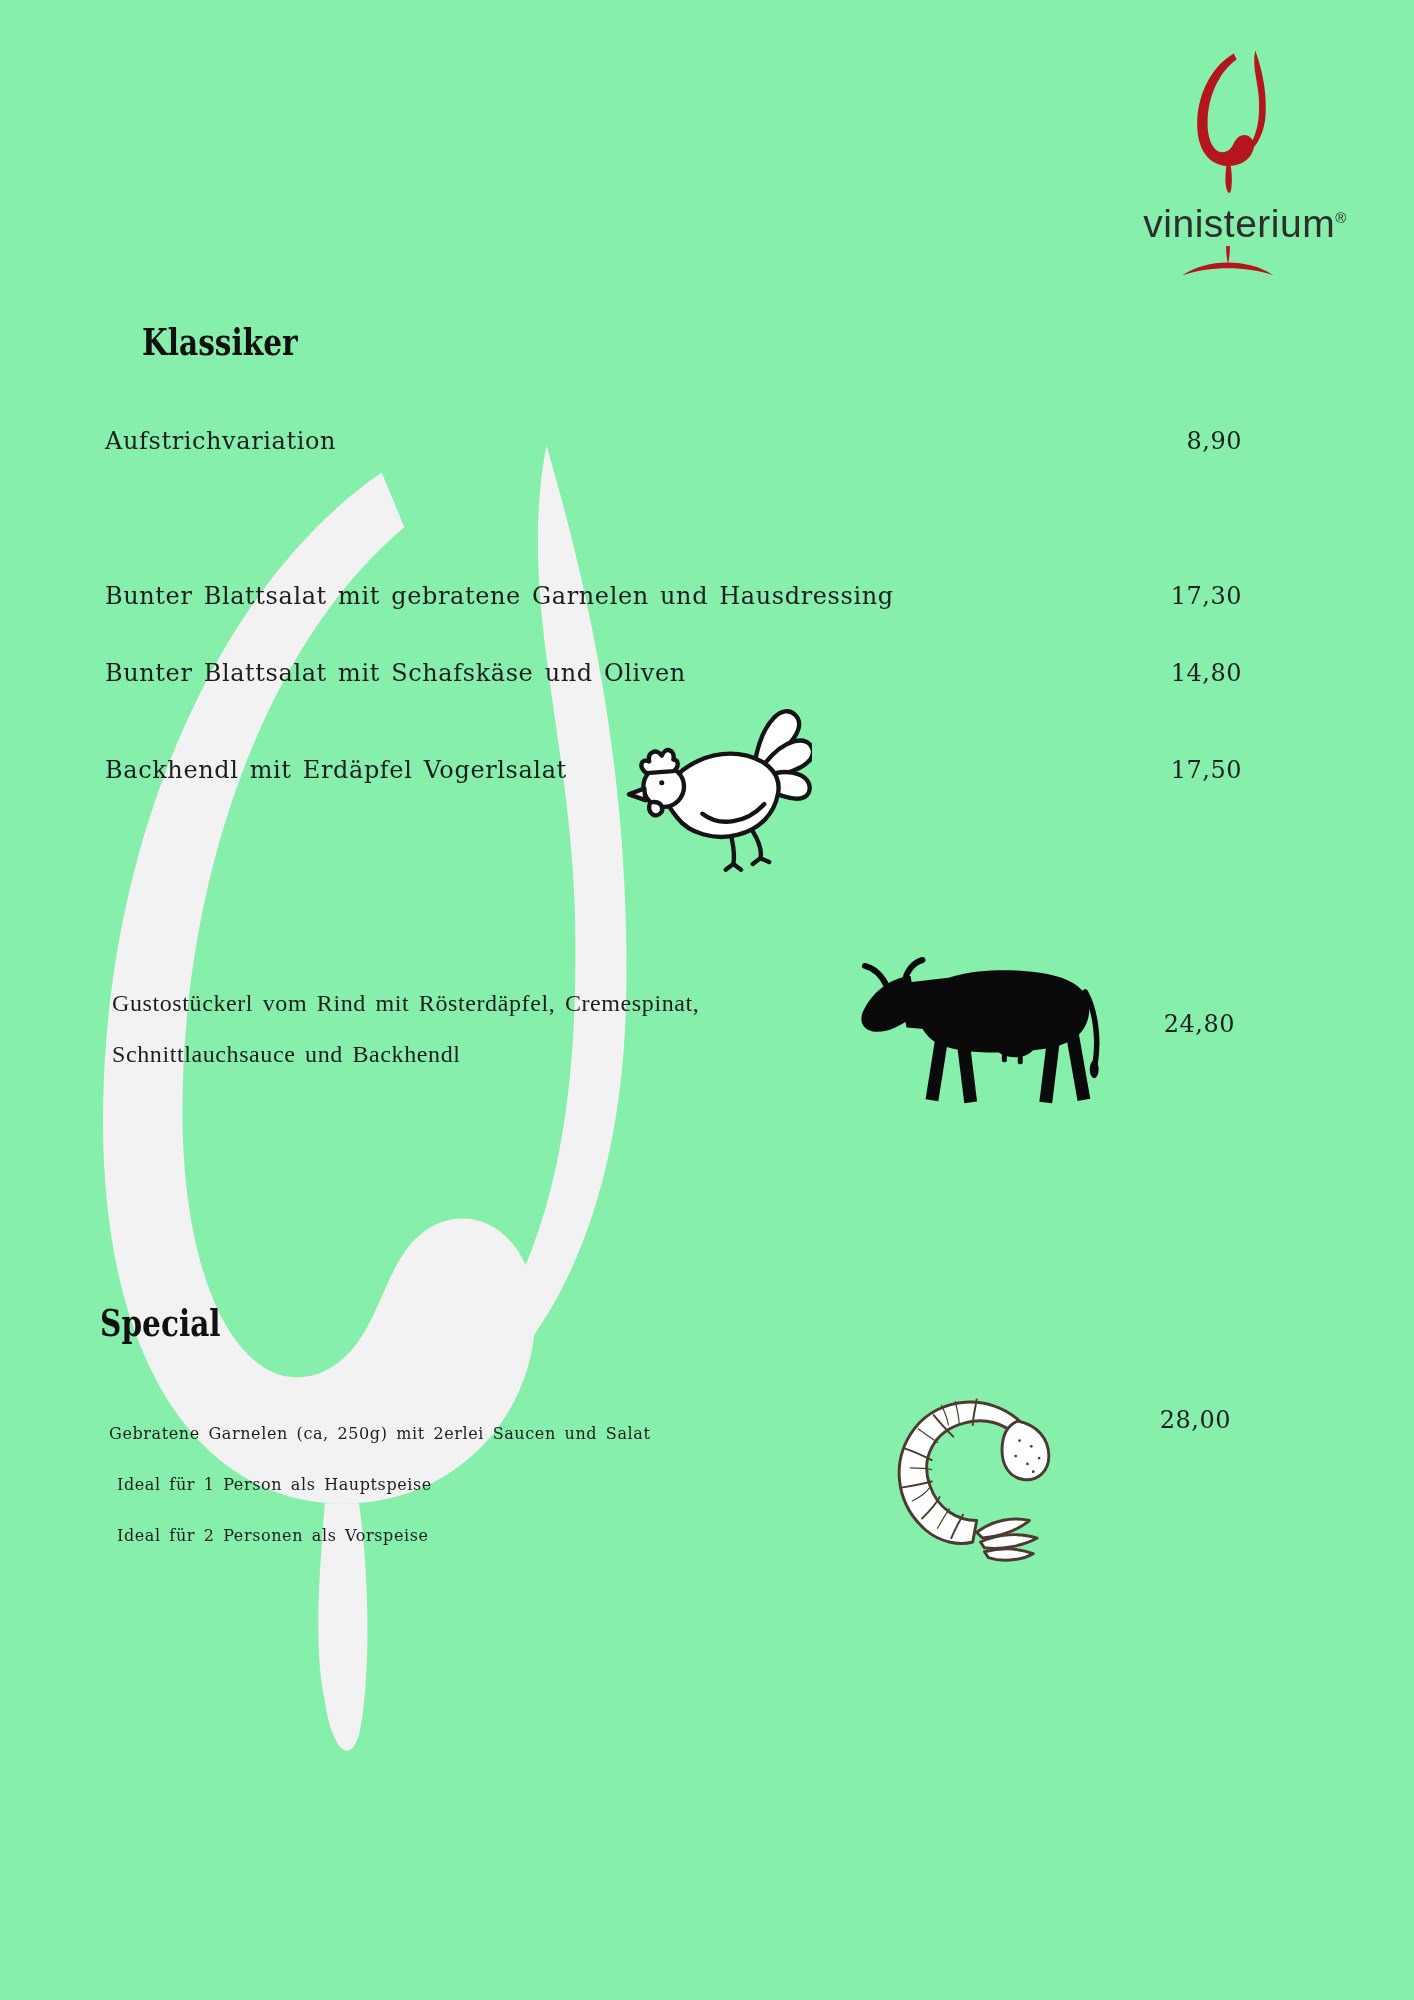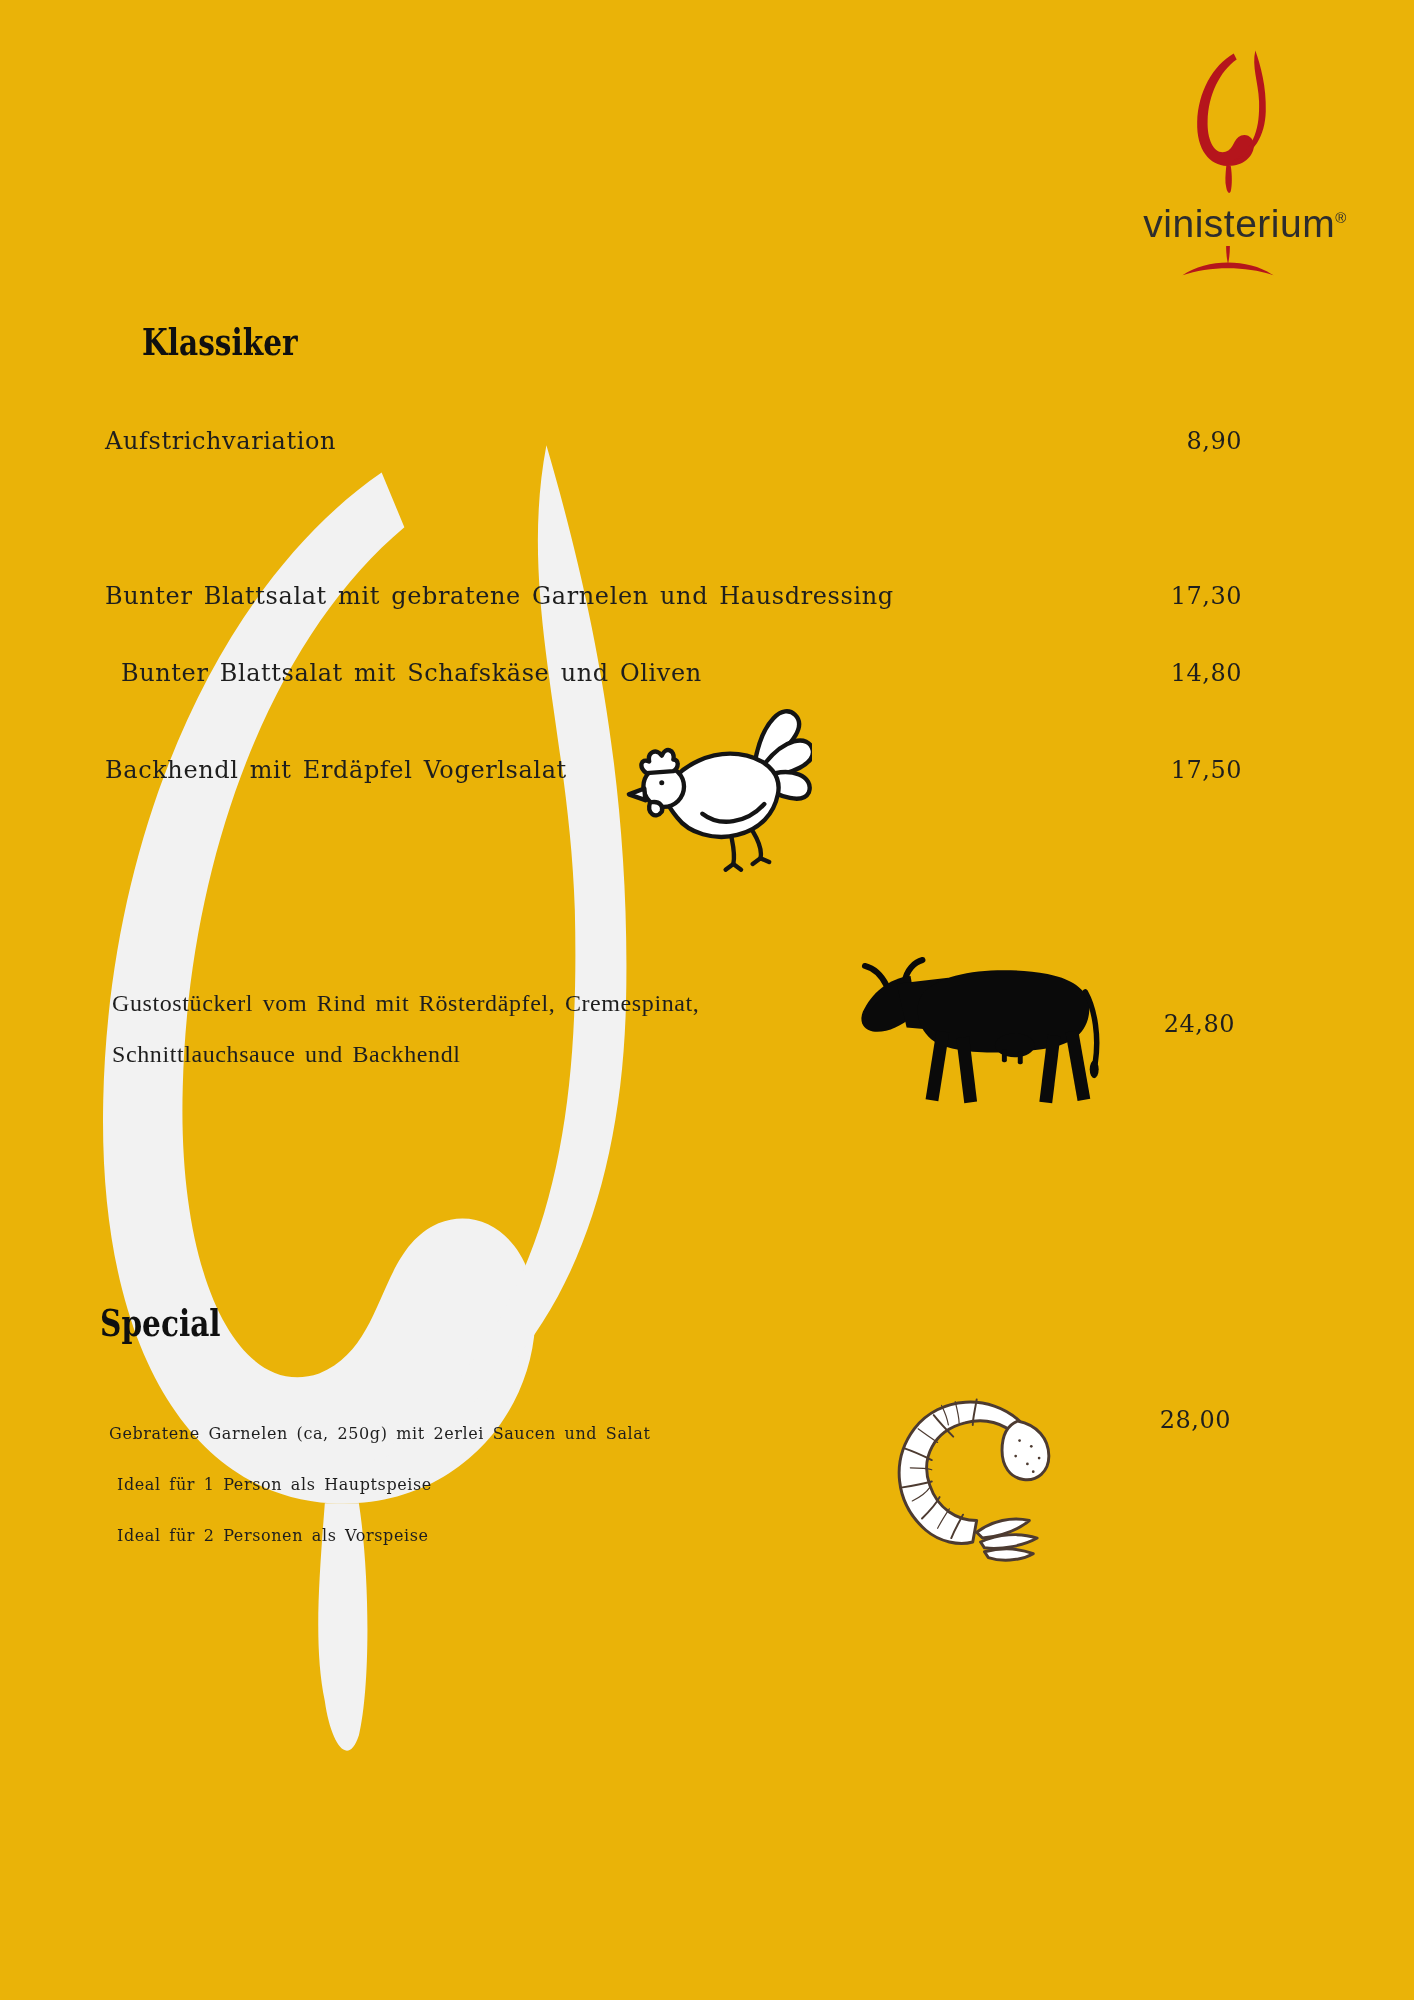--- a/index.html
+++ b/index.html
@@ -1,20 +1,20 @@
 <!DOCTYPE html>
 <html><head>
 <meta charset="utf-8">
 <style>
   html,body{margin:0;padding:0;background:#e9e9e9;}
   .page{
     position:relative;
     width:1414px;height:2000px;
     margin:0 auto;
-    background:#eab308;
+    background:#86efac;
     overflow:hidden;
     font-family:"DejaVu Serif","Liberation Serif",serif;
     color:#1e1e1e;
   }
   
   .watermark{position:absolute;left:18px;top:418px;width:625px;height:1365px;}
   
   .logo{position:absolute;left:1120px;top:46px;width:260px;height:240px;}
   .logo .glass{position:absolute;left:66px;top:0px;width:82px;height:152px;}
   .logo .wordmark{
@@ -37,21 +37,21 @@
   .title-special{left:100px;top:1303px;}
   
   .menu-row{
     position:absolute;left:105px;right:172px;
     display:flex;justify-content:space-between;align-items:flex-start;
     font-size:24px;line-height:32px;
     letter-spacing:0.6px;word-spacing:3px;
     white-space:nowrap;
   }
   .row-1{top:425px;} .row-2{top:503px;} .row-3{top:580px;}
-  .row-4{top:657px;margin-left:16px;} .row-5{top:754px;gap:18px;}
+  .row-4{top:657px;} .row-5{top:754px;gap:18px;}
   .price{letter-spacing:0.5px;word-spacing:0;}
   .gusto-name{
     position:absolute;left:112px;top:978px;
     font-size:24px;line-height:51px;letter-spacing:0.6px;word-spacing:3px;
     white-space:nowrap;
     font-family:Liberation Serif, serif;
   }
   .gusto-price{position:absolute;right:179px;top:1010px;font-size:24px;letter-spacing:0.5px;}
   .special-item{
     position:absolute;left:109px;top:1408px;

